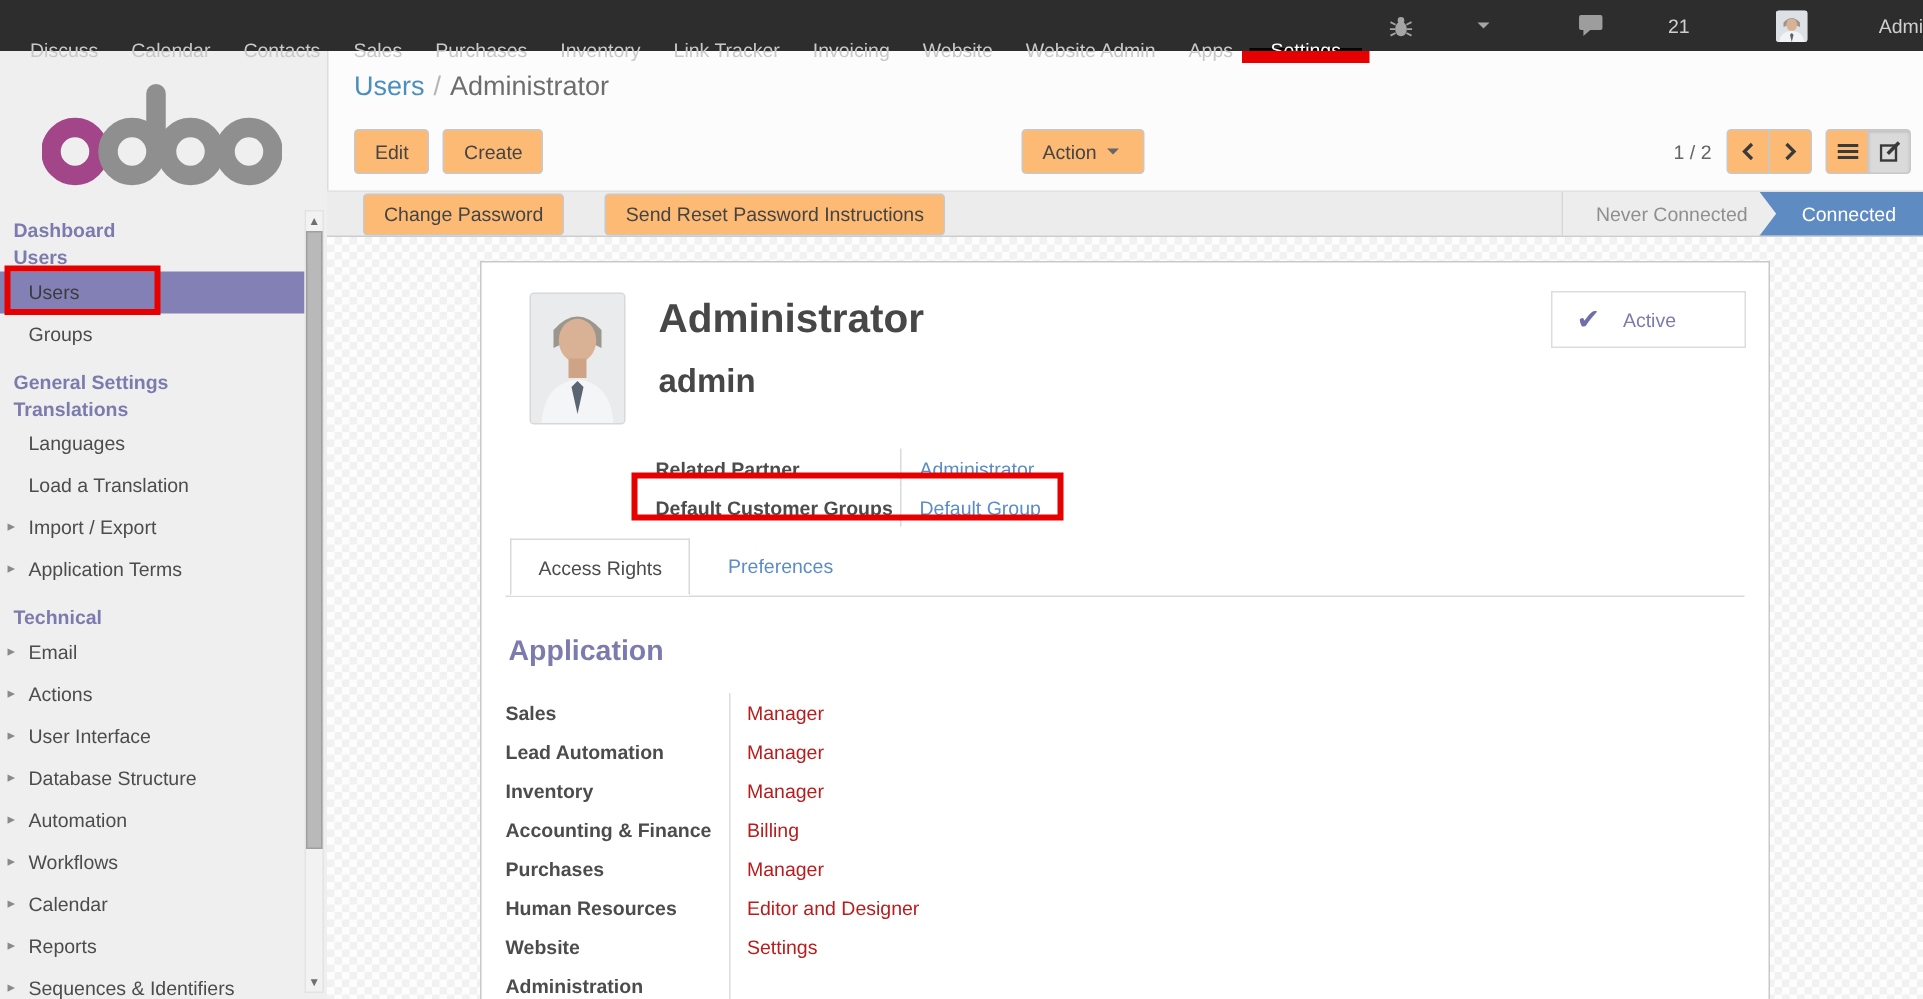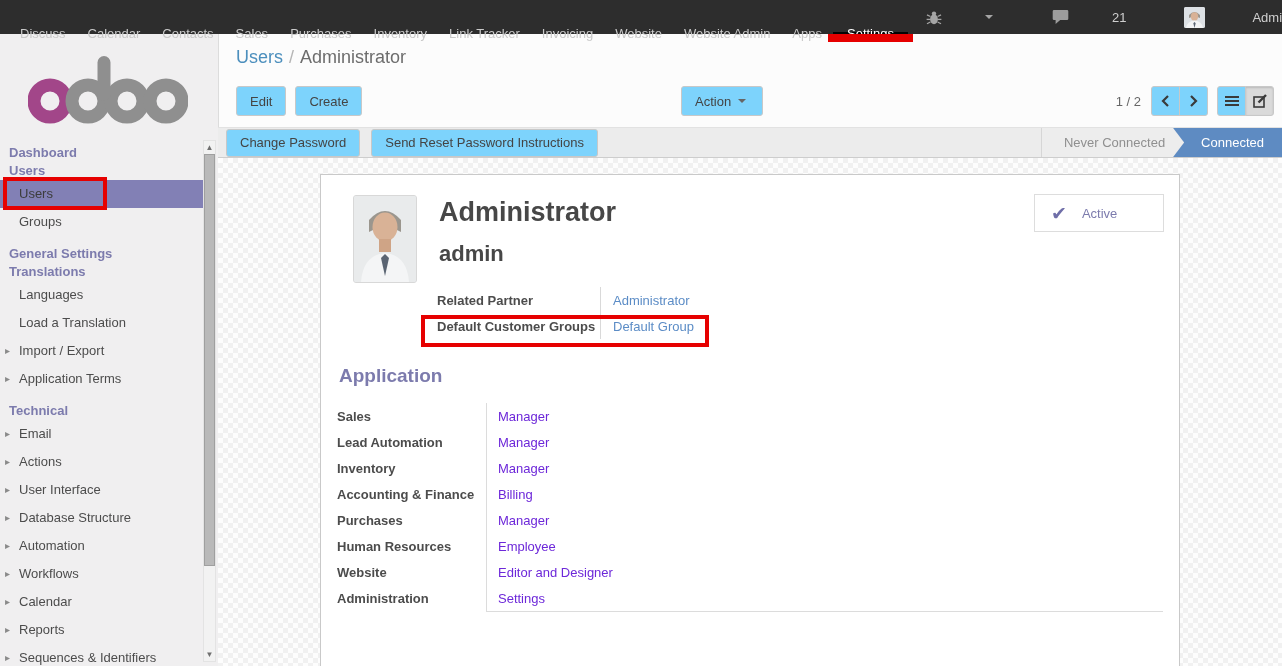--- a/index.html
+++ b/index.html
@@ -37,36 +37,36 @@
   .sscroll .arr.dn { bottom:0; }
   .sthumb { position:absolute; left:0; right:0; top:13px; height:412px; background:#b9b9b9; border:1px solid #9f9f9f; cursor:grab; }
 
   
   .main { position:absolute; top:34px; left:218px; right:0; bottom:0; }
   .cpanel { position:relative; height:93px; background:#fcfcfc; border-left:1px solid #dcdcdc; }
   .bc { padding:13px 0 0 17px; font-size:18px; }
   .bc-link { color:#4c8fbd; cursor:pointer; text-decoration:none; }
   .bc-sep { color:#b5b5b5; margin:0 6px; }
   .bc-cur { color:#6d6d6d; }
-  .btn { display:inline-flex; align-items:center; justify-content:center; height:30px; padding:0 13px; background:#7dd3fc; border:1px solid #c8c8c8; border-radius:3px; font-size:13px; color:#444; cursor:pointer; white-space:nowrap; }
+  .btn { display:inline-flex; align-items:center; justify-content:center; height:30px; padding:0 13px; background:#fdba74; border:1px solid #c8c8c8; border-radius:3px; font-size:13px; color:#444; cursor:pointer; white-space:nowrap; }
   .btn-row { position:absolute; top:52px; left:17px; display:flex; gap:9px; }
   .action-btn { position:absolute; top:52px; left:462px; }
   .action-btn .caret { border-top-color:#666; margin-left:7px; }
   .pager-zone { position:absolute; top:52px; right:8px; display:flex; align-items:center; }
   .pager-text { font-size:13px; color:#666; margin-right:10px; }
   .bgroup { display:flex; }
   .bgroup .btn { width:29px; padding:0; border-radius:0; }
   .bgroup .btn + .btn { margin-left:-1px; }
   .bgroup .btn:first-child { border-radius:3px 0 0 3px; }
   .bgroup .btn:last-child { border-radius:0 3px 3px 0; }
   .vswitch { margin-left:9px; }
   .btn.on { background:#dadada; box-shadow:inset 0 1px 2px rgba(0,0,0,.15); }
 
   .statusbar { position:absolute; top:93px; left:0; right:0; height:31px; background:#ececec; border-top:1px solid #e2e2e2; border-bottom:1px solid #cdcdcd; display:flex; align-items:center; }
-  .sb-btns { display:flex; gap:11px; margin-left:8px; }
+  .sb-btns { display:flex; gap:27px; margin-left:24px; }
   .sb-btns .btn { height:28px; }
   .states { margin-left:auto; display:flex; align-self:stretch; }
   .state { display:flex; align-items:center; font-size:13px; }
   .state.prev { background:#ededed; border-left:1px solid #d6d6d6; color:#8f8f8f; padding:0 19px 0 22px; clip-path:polygon(0 0, calc(100% - 11px) 0, 100% 50%, calc(100% - 11px) 100%, 0 100%); margin-right:-11px; z-index:2; filter:drop-shadow(3px 0 0 #fafafa); cursor:pointer; }
   .state.on { background:#5e8bc2; color:#fff; padding:0 18px 0 28px; z-index:1; cursor:pointer; }
 
   .content { position:absolute; top:124px; left:0; right:0; bottom:0;
     background-color:#fdfdfd;
     background-image:
       linear-gradient(45deg,#f1f1f1 25%,transparent 25%,transparent 75%,#f1f1f1 75%),
@@ -77,39 +77,39 @@
   .sheet { position:absolute; left:102px; top:16px; width:860px; height:560px; background:#fff; border:1px solid #c9c9c9; padding:18px 16px; }
   .fhead { display:flex; }
   .avatar { width:64px; height:88px; margin:2px 0 0 16px; border:1px solid #d8d8d8; border-radius:3px; overflow:hidden; flex:none; background:#e9ebec; }
   .titles { margin-left:22px; padding-top:4px; }
   .fname { font-size:27px; font-weight:bold; color:#474747; }
   .flogin { font-size:22px; font-weight:bold; color:#474747; margin-top:13px; }
   .active-box { position:absolute; top:19px; right:15px; width:130px; height:38px; border:1px solid #ddd; background:#fff; display:flex; align-items:center; cursor:pointer; }
   .active-box .chk { color:#6f6ea8; font-size:19px; margin-left:16px; }
   .active-box .lbl { color:#7c7bad; font-size:13px; margin-left:15px;text-align:right; }
 
-  .fields { margin:4px 0 0 100px; font-size:13px; }
+  .fields { margin:16px 0 0 100px; font-size:13px; }
   .frow { display:flex; height:26px; }
   .flabel { width:163px; font-weight:bold; color:#4c4c4c; display:flex; align-items:center; }
   .fval { border-left:1px solid #d9d9d9; padding-left:12px; flex:1; display:flex; align-items:center; }
   .link { color:#5b8cc6; cursor:pointer; text-decoration:none; }
   .ann-dcg { left:100px; top:140px; width:288px; height:32px; }
 
   .tabstrip { display:flex; margin-top:8px; border-bottom:1px solid #d9d9d9; }
   .tab { height:38px; line-height:38px; font-size:13px; }
   .tab.active { background:#fff; border:1px solid #d9d9d9; border-bottom:1px solid #fff; margin-bottom:-1px; margin-left:3px; padding:0 18px; color:#4c4c4c; cursor:default; }
   .tab.other { color:#5b8cc6; padding:0 25px; cursor:pointer; }
 
   .sec-title { margin:26px 0 0 2px; font-size:19px; font-weight:bold; color:#7c7bad; }
   .apptable { display:flex; margin-top:16px; font-size:13px; }
   .col-l { width:149px; }
   .col-v { flex:1; border-left:1px solid #dcdcdc; border-bottom:1px solid #dcdcdc; padding-left:11px; }
   .arow { height:26px; display:flex; align-items:center; }
   .col-l .arow { font-weight:bold; color:#4c4c4c; }
-  .col-v .arow { color:#6d28d9; cursor:pointer; }
+  .col-v .arow { color:#b91c1c; cursor:pointer; }
 </style>
 </head>
 <body>
 
 <header class="topbar">
   <nav class="menu">
     <a class="mi">Discuss</a>
     <a class="mi">Calendar</a>
     <a class="mi">Contacts</a>
     <a class="mi">Sales</a>
@@ -329,41 +329,44 @@
         </div>
         <div class="frow">
           <div class="flabel">Default Customer Groups</div>
           <div class="fval">
               <a class="link">Default Group</a>
             </div>
         </div>
       </div>
       <div class="ann ann-dcg"></div>
 
+      <div class="tabstrip">
+        <div class="tab active">Access Rights</div>
+        <div class="tab other">Preferences</div>
+      </div>
 
       <h2 class="sec-title">Application</h2>
 
       <div class="apptable">
         <div class="col-l">
           <div class="arow">Sales</div>
           <div class="arow">Lead Automation</div>
           <div class="arow">Inventory</div>
           <div class="arow">Accounting &amp; Finance</div>
           <div class="arow">Purchases</div>
           <div class="arow">Human Resources</div>
           <div class="arow">Website</div>
           <div class="arow">Administration</div>
         </div>
         <div class="col-v">
           <div class="arow">Manager</div>
           <div class="arow">Manager</div>
           <div class="arow">Manager</div>
           <div class="arow">Billing</div>
           <div class="arow">Manager</div>
-          <div class="arow">Employee</div>
           <div class="arow">Editor and Designer</div>
           <div class="arow">Settings</div>
         </div>
       </div>
 
     </section>
   </div>
 </div>
 
 </body></html>

